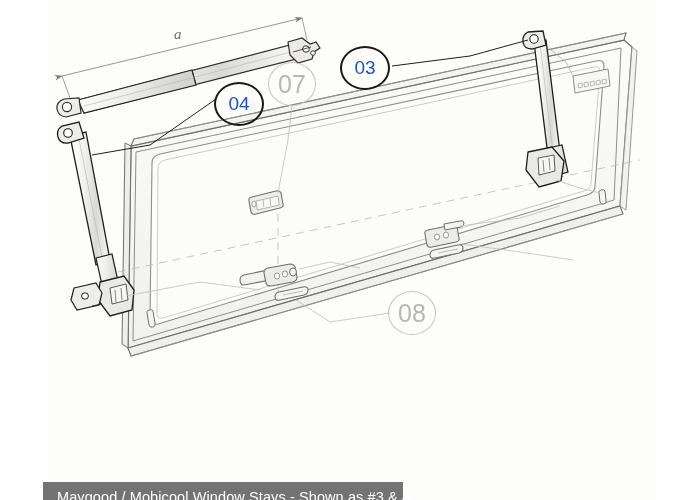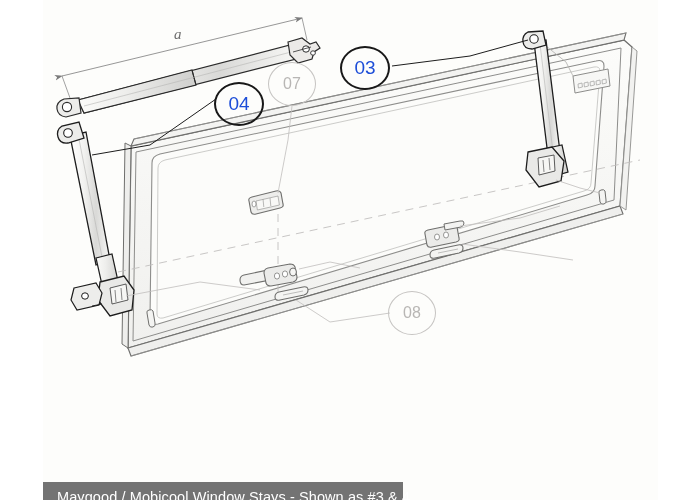--- a/index.html
+++ b/index.html
@@ -71,21 +71,21 @@
     user-select: none;
   }
   .callout-dark {
     border: 2.1px solid #181818;
     color: #1d4ed8;
     font-size: 19px;
   }
   .callout-light {
     border: 1.6px solid #c6c4c2;
     color: #b8b6b4;
-    font-size: 16px;
+    font-size: 25px;
   }
   .dim-label {
     position: absolute;
     color: #6f6f6f;
     font-size: 15px;
     font-family: "Liberation Serif", serif;
     font-style: italic;
   }
 </style>
 </head>

